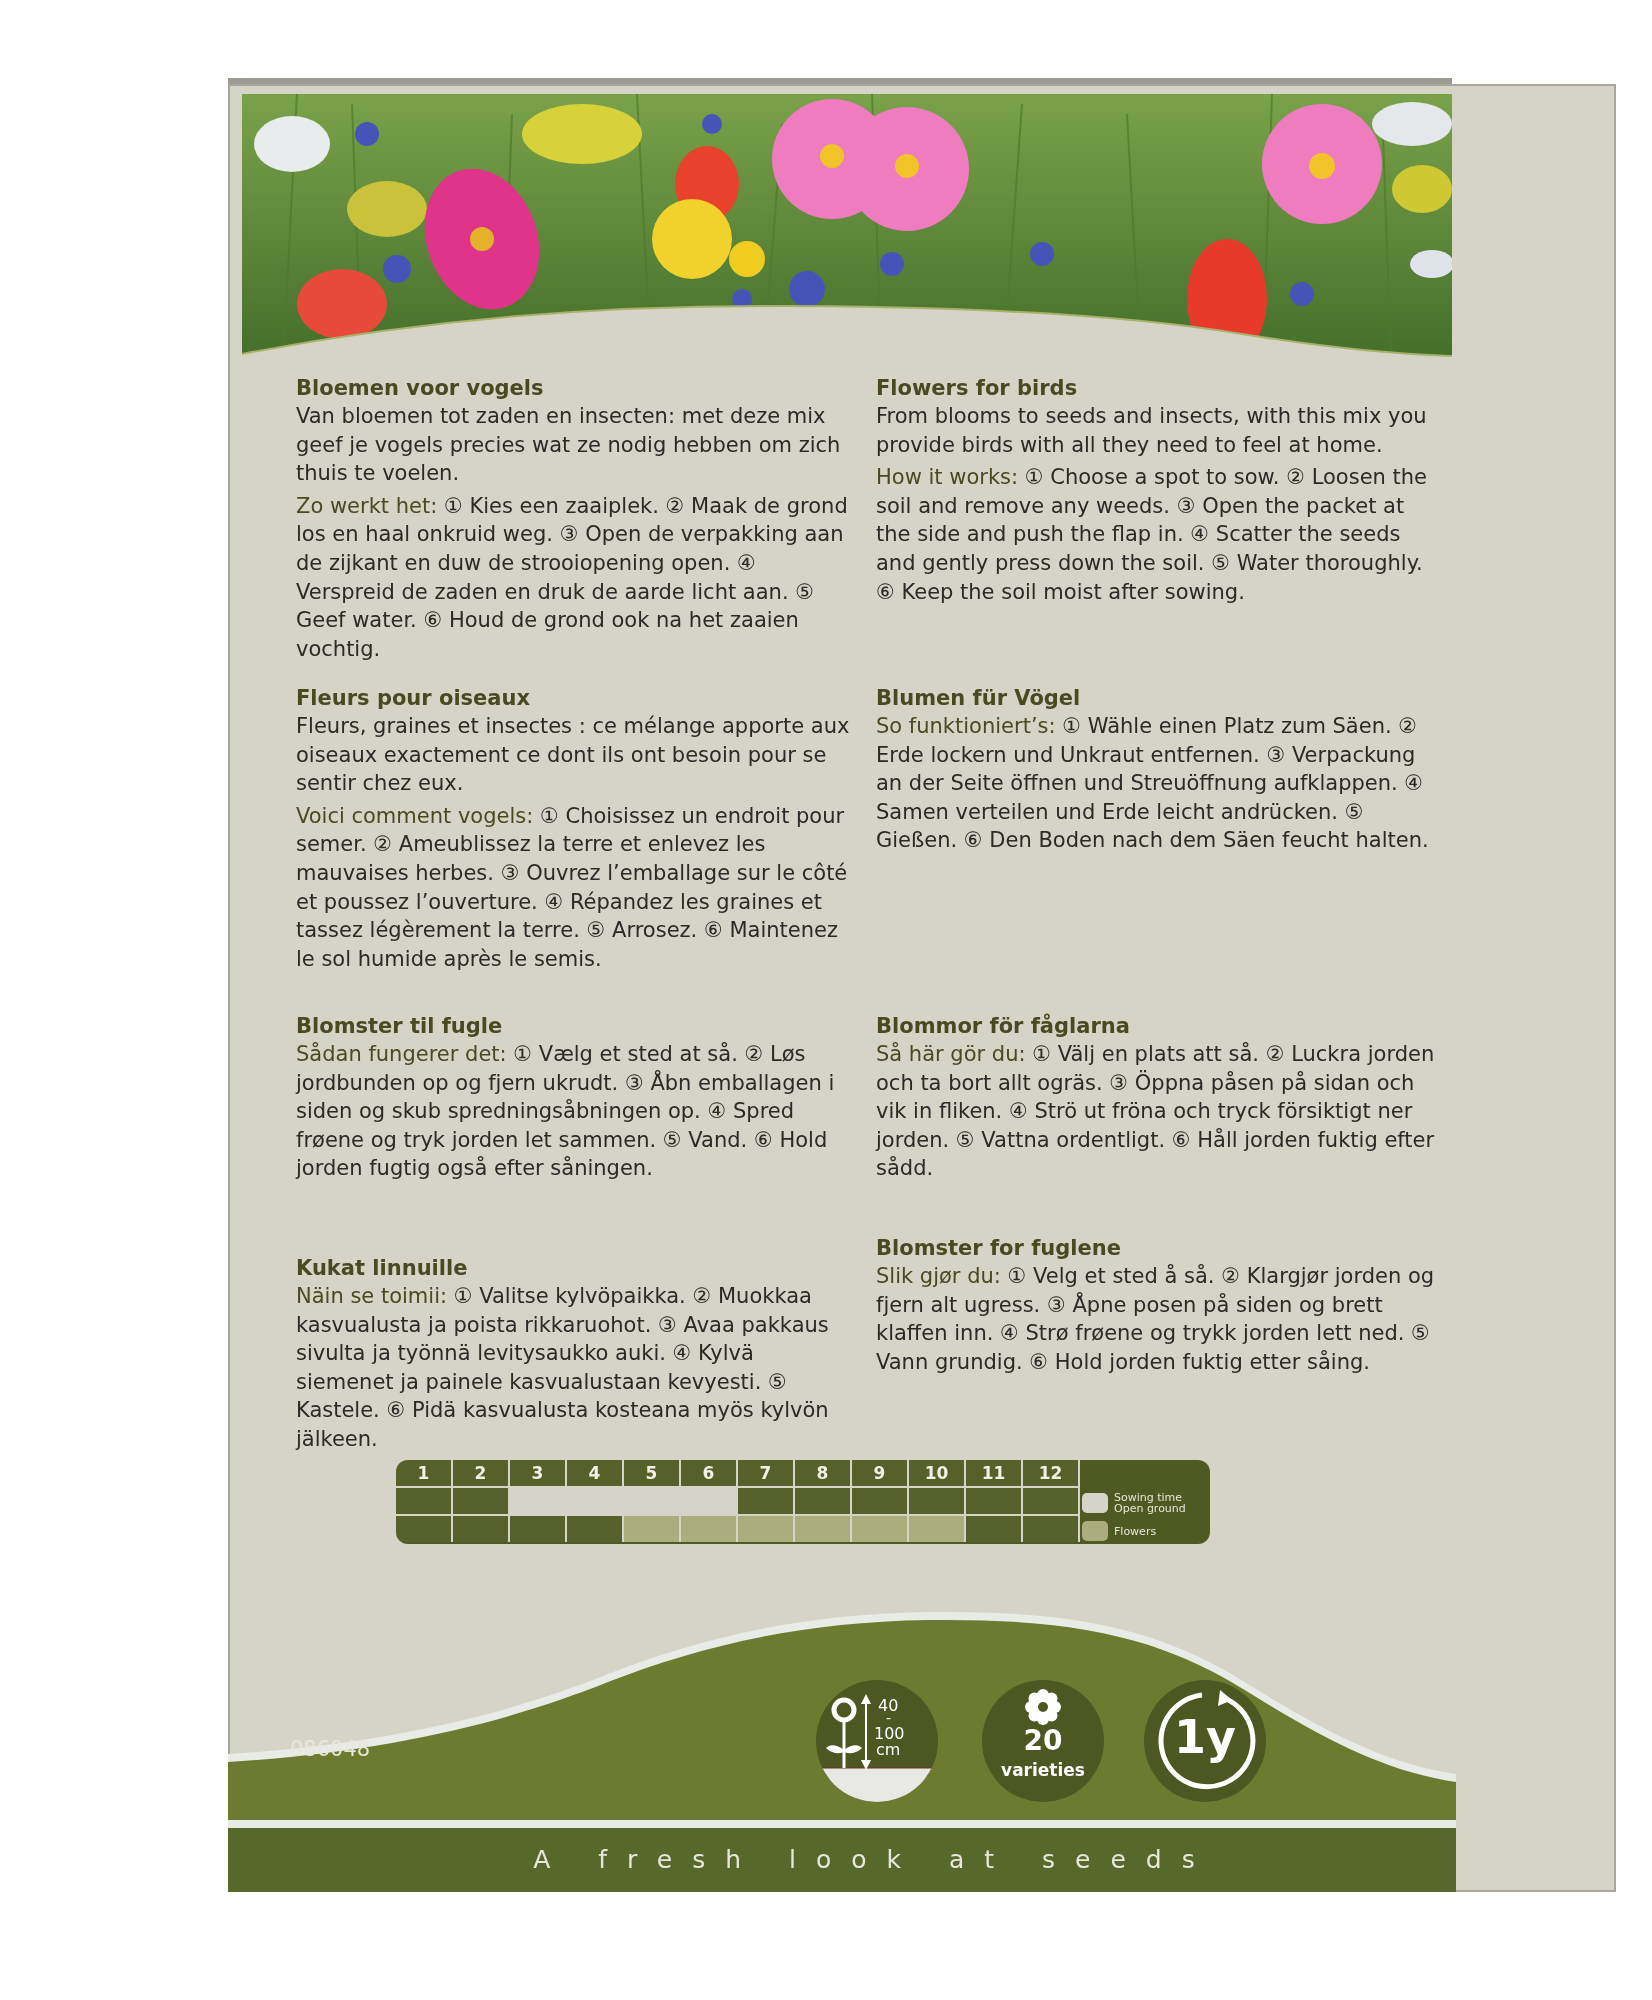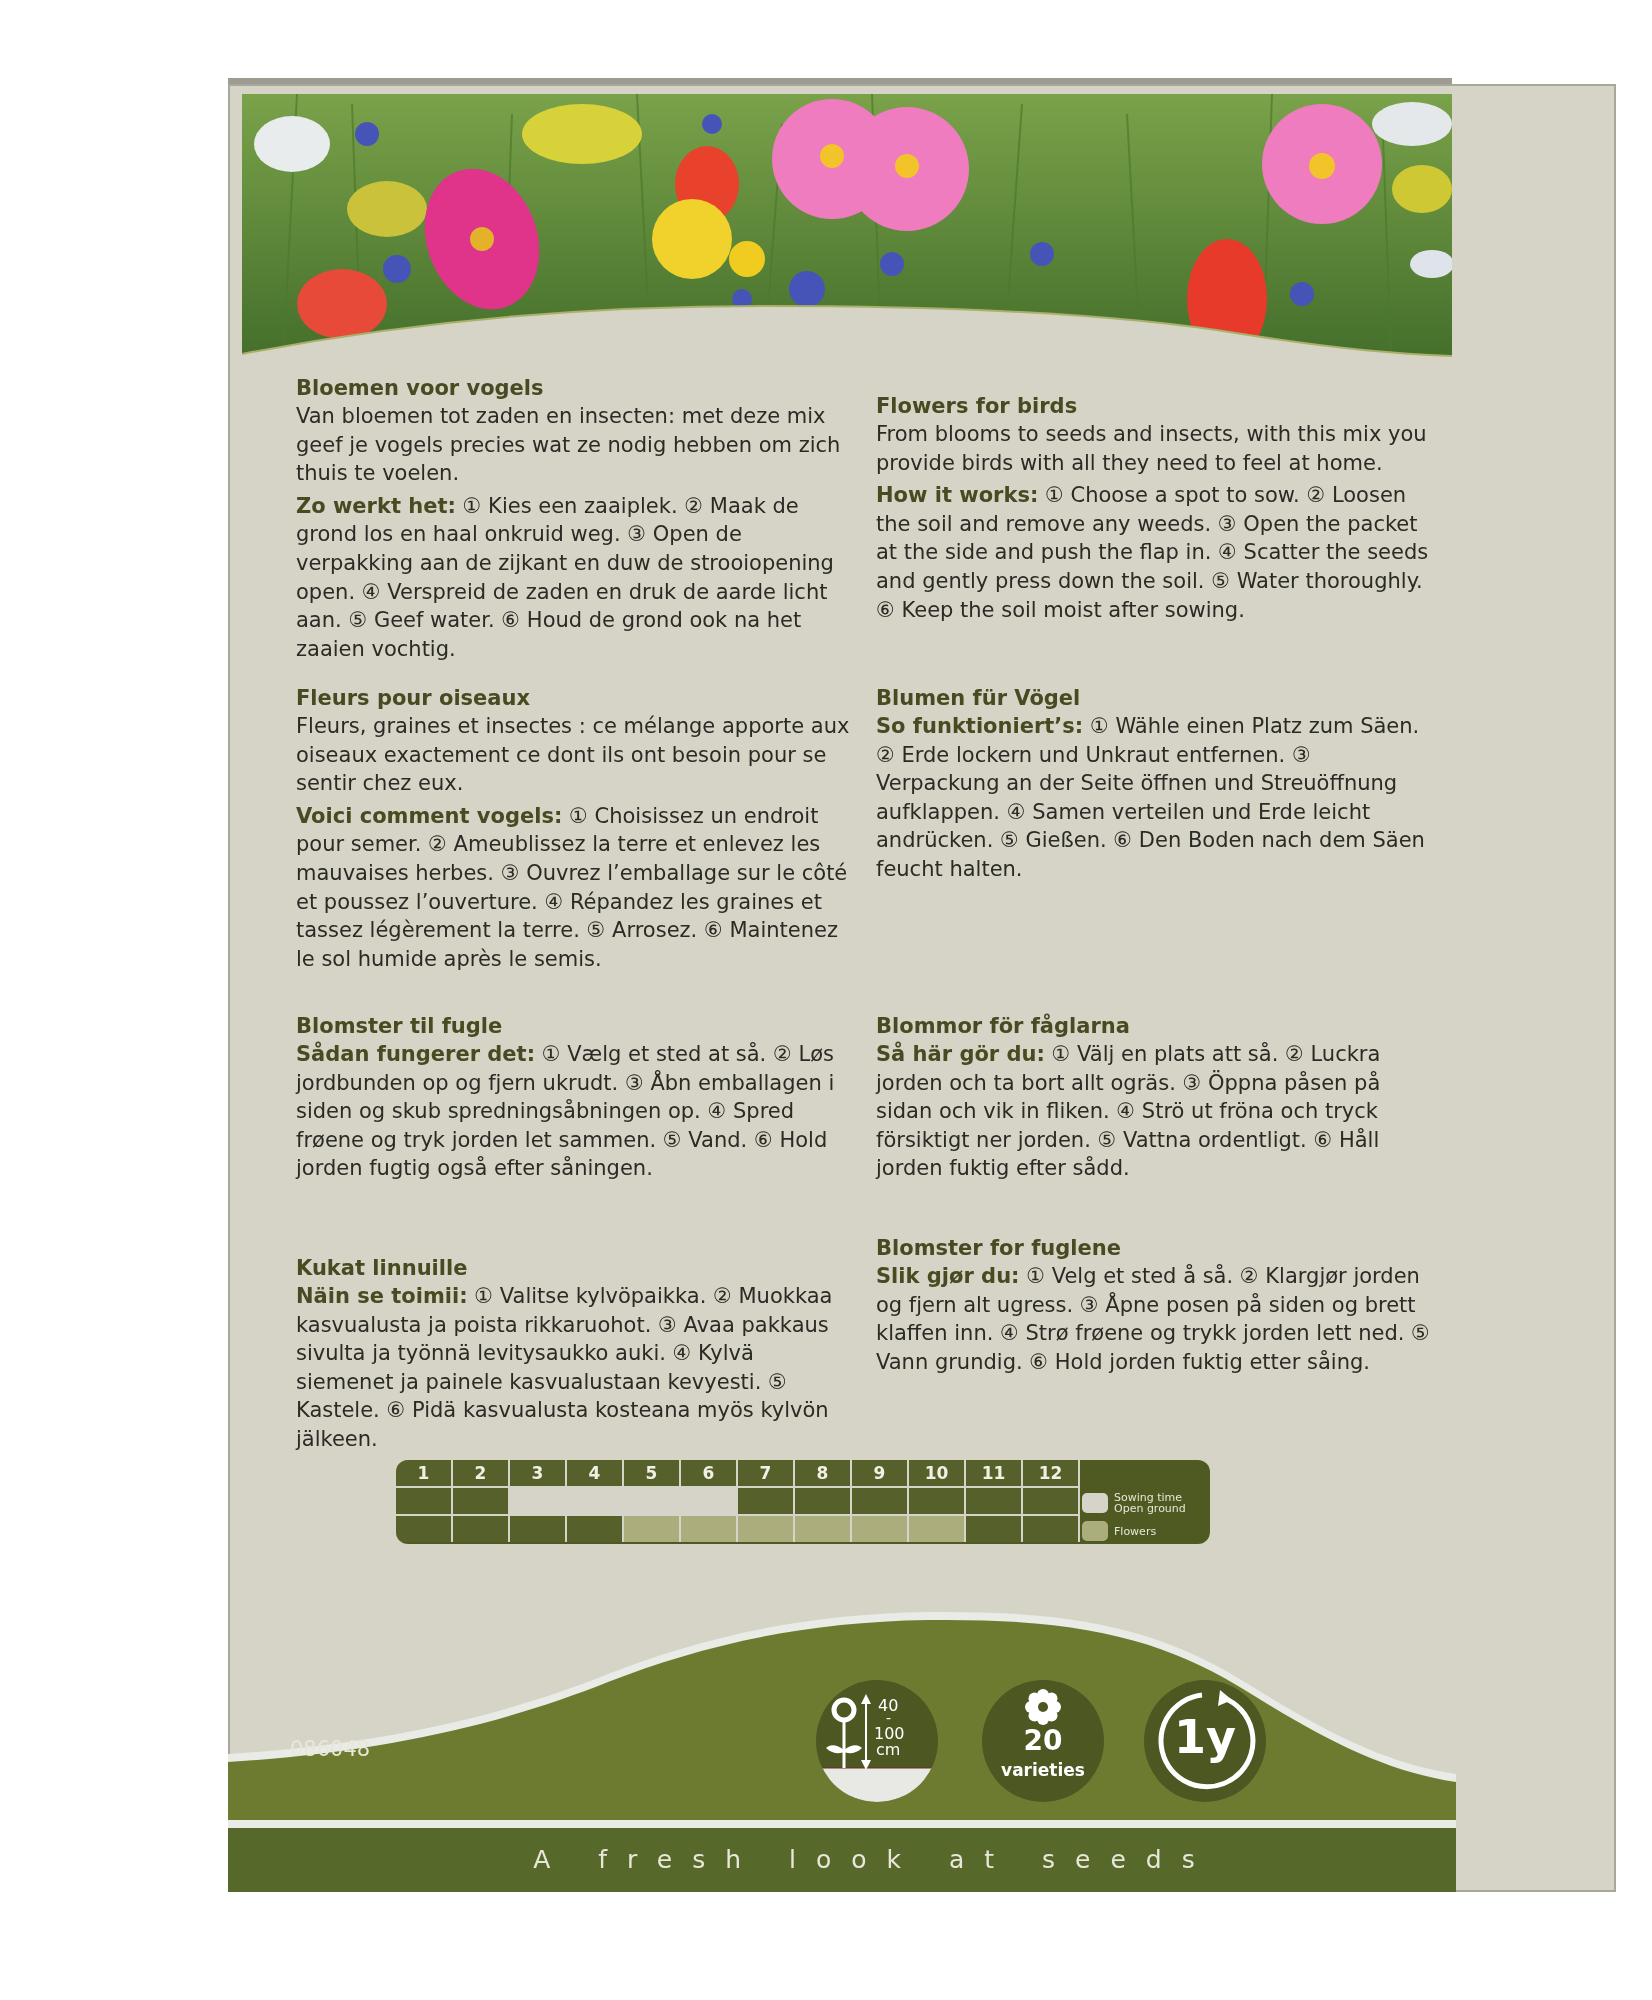--- a/index.html
+++ b/index.html
@@ -5,21 +5,21 @@
   html, body { margin:0; padding:0; background:#ffffff; }
   body { width:1652px; height:2000px; position:relative; overflow:hidden; font-family:"DejaVu Sans", sans-serif; }
   .packet { position:absolute; left:228px; top:84px; width:1388px; height:1808px; background:#d6d4c7; box-shadow: inset 0 0 0 2px #a9a79a; overflow:hidden; }
   .top-edge { position:absolute; left:228px; top:78px; width:1224px; height:10px; background:#9e9c92; }
   .photo { position:absolute; left:14px; top:10px; width:1210px; height:290px; overflow:hidden;
     background: linear-gradient(180deg,#5e8a3a 0%,#6c9a43 40%,#4f7d33 100%); }
   .photo svg { position:absolute; left:0; top:0; }
   .sec { position:absolute; width:560px; }
   .sec h3 { margin:0; font-size:21px; line-height:28px; font-weight:bold; color:#4a4a22; }
   .sec p { margin:0 0 4px 0; }
-  .sec .lead { font-weight:bold; color:#4a4a22; }
+  .sec .lead { font-weight:normal; color:#4a4a22; }
   .calendar { position:absolute; left:168px; top:1376px; width:814px; height:84px; border-radius:12px; background:#4f5a22; overflow:hidden; }
   .cal-grid { position:absolute; left:0; top:0; display:grid; grid-template-columns: repeat(12, 55px); grid-template-rows: 26px 26px 26px; gap:2px; background:#d6d4c7; padding:0 2px 0 0; }
   .cal-cell { background:#55602a; color:#f2f0e4; font-weight:bold; font-size:17px; display:flex; align-items:center; justify-content:center; }
   .cal-cell.sow { background:#d6d4c8; }
   .cal-cell.flower { background:#acad7c; }
   .legend { position:absolute; left:682px; top:28px; width:132px; height:56px; }
   .legend-row { display:flex; align-items:center; height:26px; color:#e7e5d8; font-size:11px; line-height:11px; }
   .legend-swatch { width:26px; height:20px; border-radius:5px; margin:0 6px 0 4px; flex:none; }
   .footer-hill { position:absolute; left:0; top:1520px; width:1228px; height:288px; }
   .footer-hill svg { position:absolute; left:0; top:0; }
@@ -104,21 +104,21 @@
       <path d="M0,260 C180,225 360,212 520,212 C720,212 880,220 1000,240 C1100,256 1160,260 1210,262" fill="none" stroke="#a8b06a" stroke-width="2"></path>
     </svg>
   </div>
 
   <div class="sec" style="left:68px; top:290px;">
     <h3>Bloemen voor vogels</h3>
     <p class="col-text" style="font-size:21px; line-height:28.6px; color:#2b2a24;">Van bloemen tot zaden en insecten: met deze mix geef je vogels precies wat ze nodig hebben om zich thuis te voelen.</p>
     <p style="font-size:21px; line-height:28.6px; color:#2b2a24;"><span class="lead">Zo werkt het:</span> <span>① Kies een zaaiplek. ② Maak de grond los en haal onkruid weg. ③ Open de verpakking aan de zijkant en duw de strooiopening open. ④ Verspreid de zaden en druk de aarde licht aan. ⑤ Geef water. ⑥ Houd de grond ook na het zaaien vochtig.</span></p>
   </div>
 
-  <div class="sec" style="left:648px; top:290px;margin-top:18px;">
+  <div class="sec" style="left:648px; top:290px;">
     <h3>Flowers for birds</h3>
     <p style="font-size:21px; line-height:28.6px; color:#2b2a24;">From blooms to seeds and insects, with this mix you provide birds with all they need to feel at home.</p>
     <p style="font-size:21px; line-height:28.6px; color:#2b2a24;"><span class="lead">How it works:</span> <span>① Choose a spot to sow. ② Loosen the soil and remove any weeds. ③ Open the packet at the side and push the flap in. ④ Scatter the seeds and gently press down the soil. ⑤ Water thoroughly. ⑥ Keep the soil moist after sowing.</span></p>
   </div>
 
   <div class="sec" style="left:68px; top:600px;">
     <h3>Fleurs pour oiseaux</h3>
     <p style="font-size:21px; line-height:28.6px; color:#2b2a24;">Fleurs, graines et insectes : ce mélange apporte aux oiseaux exactement ce dont ils ont besoin pour se sentir chez eux.</p>
     <p style="font-size:21px; line-height:28.6px; color:#2b2a24;"><span class="lead">Voici comment vogels:</span> <span>① Choisissez un endroit pour semer. ② Ameublissez la terre et enlevez les mauvaises herbes. ③ Ouvrez l’emballage sur le côté et poussez l’ouverture. ④ Répandez les graines et tassez légèrement la terre. ⑤ Arrosez. ⑥ Maintenez le sol humide après le semis.</span></p>
   </div>

